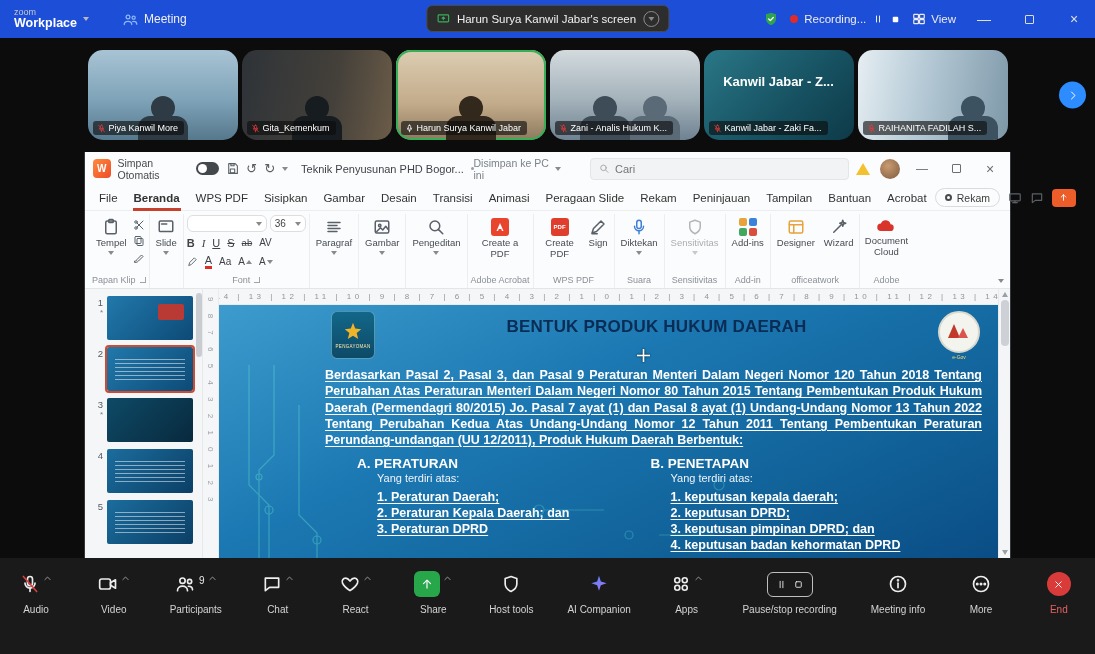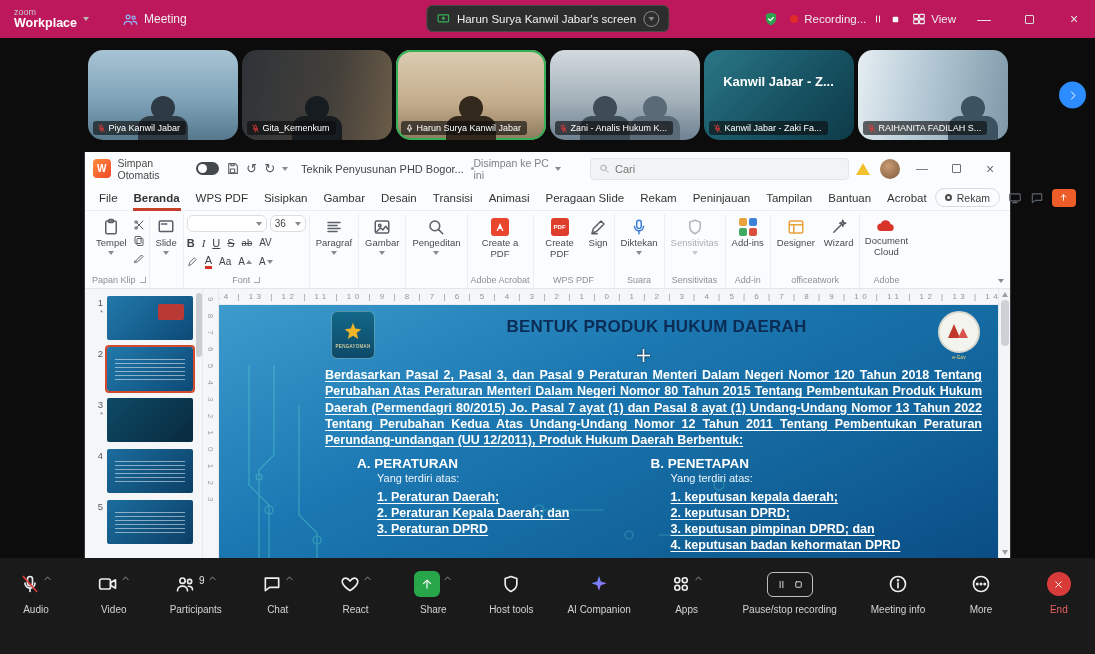--- a/index.html
+++ b/index.html
@@ -2,21 +2,21 @@
 <html><head>
 <meta charset="utf-8">
 <style>
 *{margin:0;padding:0;box-sizing:border-box}
 html,body{width:1095px;height:654px}
 body{font-family:"Liberation Sans",sans-serif;background:#000;overflow:hidden}
 .glyph{font-family:"DejaVu Sans",sans-serif}
 svg.ic{fill:none;stroke:currentColor;stroke-width:2;stroke-linecap:round;stroke-linejoin:round}
 .screen{position:relative;width:1095px;height:654px;background:#0c0c0c;overflow:hidden}
 
-.topbar{position:absolute;top:0;left:0;right:0;height:38px;background:#be185d;display:flex;align-items:center;color:#ececec;z-index:5}
+.topbar{position:absolute;top:0;left:0;right:0;height:38px;background:#1d4ed8;display:flex;align-items:center;color:#ececec;z-index:5}
 .brand{display:flex;align-items:center;gap:6px;padding-left:14px}
 .brand-lines{display:flex;flex-direction:column;line-height:1.05}
 .brand-top{font-size:9px;color:#c9c9c9}
 .brand-bottom{font-size:12.5px;font-weight:bold;color:#fff}
 .car{display:inline-block;width:0;height:0;border-left:3.5px solid transparent;border-right:3.5px solid transparent;border-top:4px solid #b9b9b9}
 .car-up{border-top:none;border-bottom:4px solid #b9b9b9}
 .car-dark{border-top-color:#8a8a8a}
 .meeting-tab{display:flex;align-items:center;gap:6px;margin-left:34px;font-size:12px;color:#f0f0f0}
 .share-pill{position:absolute;left:50%;transform:translateX(-50%);top:5px;height:27px;background:#2d2d2d;border:1px solid #4a4a4a;border-radius:6px;display:flex;align-items:center;gap:7px;padding:0 9px;font-size:11.5px;color:#f0f0f0}
 .pill-opt{width:16px;height:16px;border:1px solid #8d8d8d;border-radius:50%;display:flex;align-items:center;justify-content:center}
@@ -219,21 +219,21 @@
           <div class="head" style="background:#2f3b44"></div>
           <div class="body-sh" style="background:#2f3b44"></div>
         </div>
       <div class="name-tag">
         <svg width="9" height="9" viewBox="0 0 24 24" class="ic" style="color:#e23b3b">
             <path d="M12 3a3 3 0 0 1 3 3v5a3 3 0 0 1-6 0V6a3 3 0 0 1 3-3z"></path>
             <path d="M6 11a6 6 0 0 0 12 0"></path>
             <line x1="12" y1="17" x2="12" y2="21"></line>
             <line x1="4" y1="3" x2="20" y2="21"></line>
           </svg>
-        <span>Piya Kanwil Jabar</span>
+        <span>Piya Kanwil More</span>
       </div>
     </div>
     <div class="thumb p2">
       <div class="person">
           <div class="head" style="background:#171c20"></div>
           <div class="body-sh" style="background:#171c20"></div>
         </div>
       <div class="name-tag">
         <svg width="9" height="9" viewBox="0 0 24 24" class="ic" style="color:#e23b3b">
             <path d="M12 3a3 3 0 0 1 3 3v5a3 3 0 0 1-6 0V6a3 3 0 0 1 3-3z"></path>

